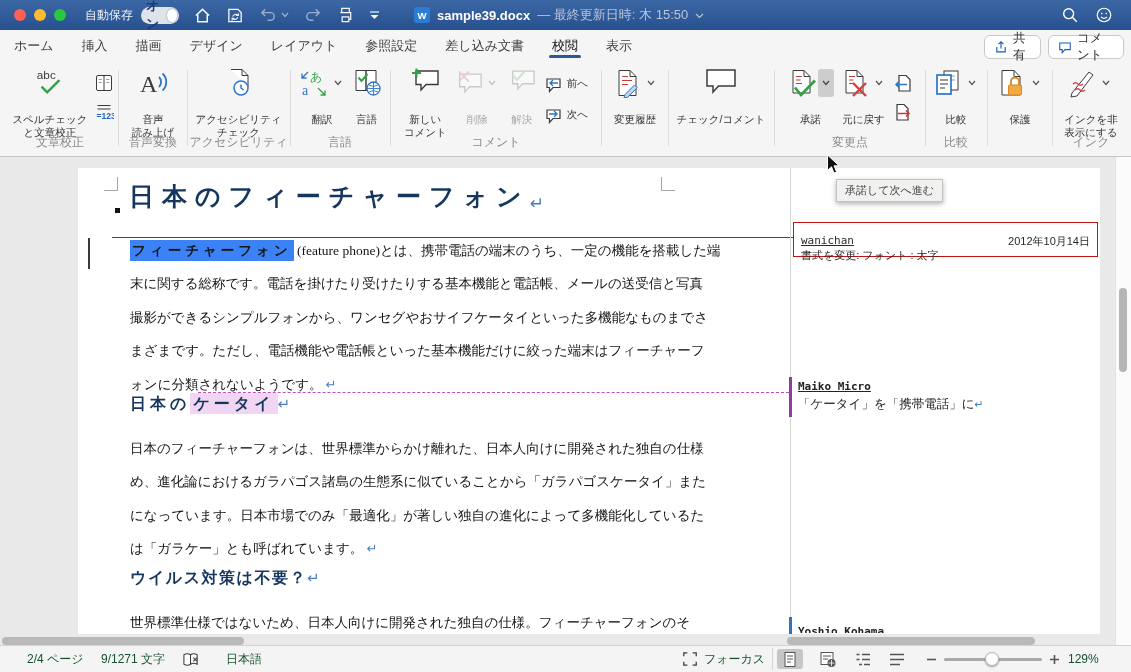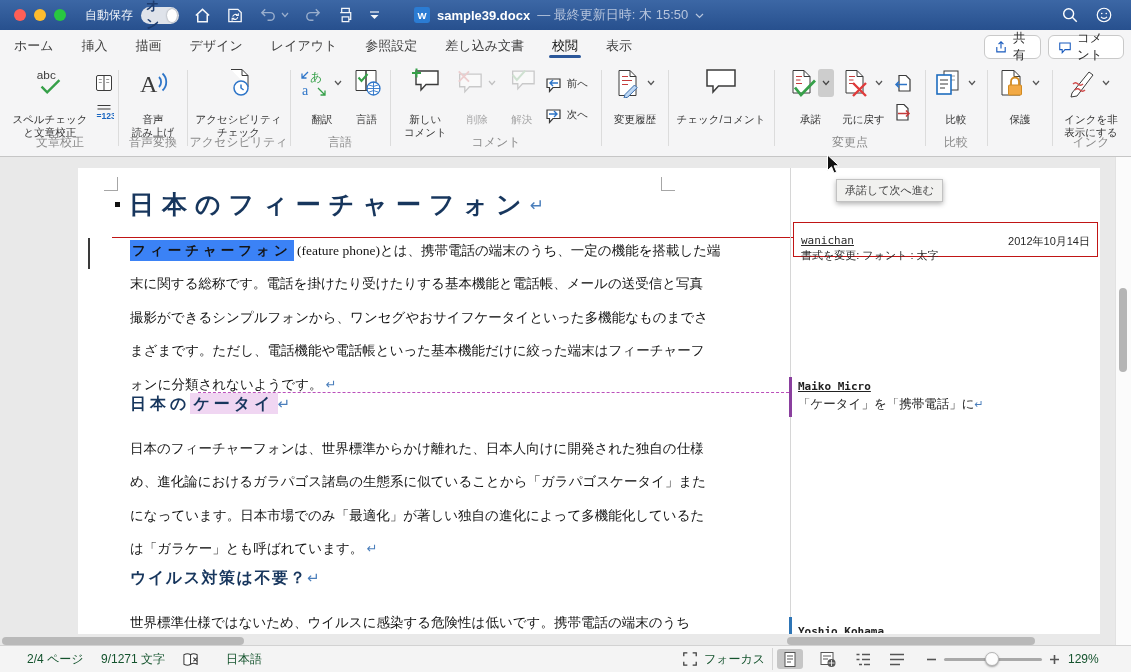--- a/index.html
+++ b/index.html
@@ -45,21 +45,21 @@
 .smallbtn{display:flex;align-items:center;gap:4px;font-size:10.5px;color:#333;height:20px}
 .chevbox{width:16px;height:28px;display:flex;align-items:center;justify-content:center;margin-left:1px}
 .chevbox.hover{background:#cdcdcd;border-radius:3px}
 #tooltip{position:absolute;left:836px;top:117px;background:#f1f1ef;border:1px solid #c2c2c2;box-shadow:0 2px 5px rgba(0,0,0,.3);font-size:11px;color:#444;padding:3px 8px;white-space:nowrap;z-index:50}
 #cursor{position:absolute;left:826px;top:92px;z-index:60}
 
 
 #page{position:absolute;left:78px;top:168px;width:1022px;height:466px;background:#fff}
 #docarea .mark{position:absolute;width:14px;height:14px}
 .docline{font-family:"Liberation Serif","DejaVu Serif",serif;font-size:13.5px;color:#141414;line-height:33.4px;white-space:nowrap}
-.h1line{position:absolute;left:115px;top:188px;display:flex;align-items:center}
+.h1line{position:absolute;left:115px;top:180px;display:flex;align-items:flex-end}
 .bullet{width:5px;height:5px;background:#111;margin-right:9px}
 .h1txt{font-size:25px;font-weight:bold;letter-spacing:8px;color:#17365d}
 .h2txt{font-size:16px;font-weight:bold;letter-spacing:4px;color:#17365d}
 .h3txt{font-size:16px;font-weight:bold;letter-spacing:1.5px;color:#17365d}
 .ret{color:#4a7ebb;font-weight:normal;font-size:13px;letter-spacing:0;font-family:"DejaVu Sans",sans-serif}
 .hl{background:#3b82f6;font-weight:bold;letter-spacing:4px;padding:3px 2px}
 .ins{background:#f0d6f2;padding:2px 3px}
 .redline{position:absolute;left:112px;top:237px;width:681px;height:0;border-top:1px solid #c01515}
 .dashline{position:absolute;left:198px;top:392px;width:591px;height:0;border-top:1px dashed #bb4fbb}
 .changebar{position:absolute;left:88px;top:238px;width:2px;height:31px;background:#3a3a3a}
@@ -554,21 +554,21 @@
     <div class="docline">日本のフィーチャーフォンは、世界標準からかけ離れた、日本人向けに開発された独自の仕様</div>
     <div class="docline">め、進化論におけるガラパゴス諸島の生態系に似ていることから「ガラパゴスケータイ」また</div>
     <div class="docline">になっています。日本市場でのみ「最適化」が著しい独自の進化によって多機能化しているた</div>
     <div class="docline"><span>は「ガラケー」とも呼ばれています。</span> <span class="ret">↵</span></div>
   </div>
 
   <div class="abs" style="left:130px;top:568px">
     <span class="h3txt">ウイルス対策は不要？</span><span class="ret" style="font-size:15px">↵</span>
   </div>
 
-  <div class="abs docline" style="left:130px;top:606px">世界標準仕様ではないため、ウイルスに感染する危険性は低いです。携帯電話の端末のうち</div>
+  <div class="abs docline" style="left:130px;top:606px">世界標準仕様ではないため、日本人向けに開発された独自の仕様。フィーチャーフォンのそ</div>
 
   <div id="markup-sep"></div>
 
   <div class="balloon">
     <div class="b-row">
       <span class="author">wanichan</span>
       <span>2012年10月14日</span>
     </div>
     <div class="b-row" style="justify-content:flex-start">書式を変更: フォント : 太字</div>
   </div>

